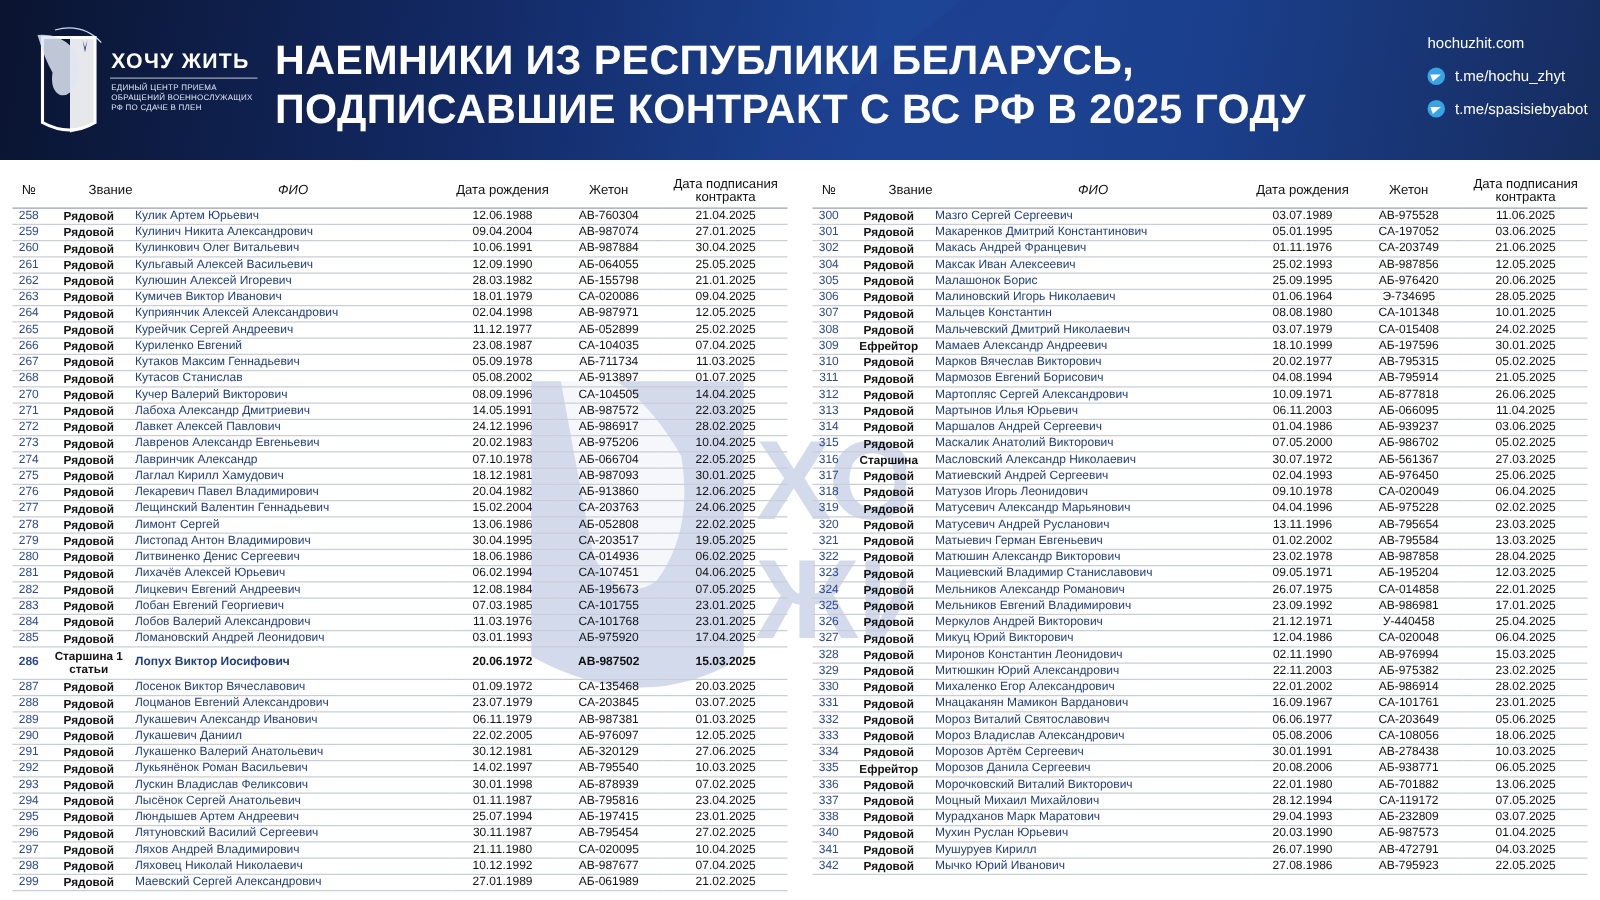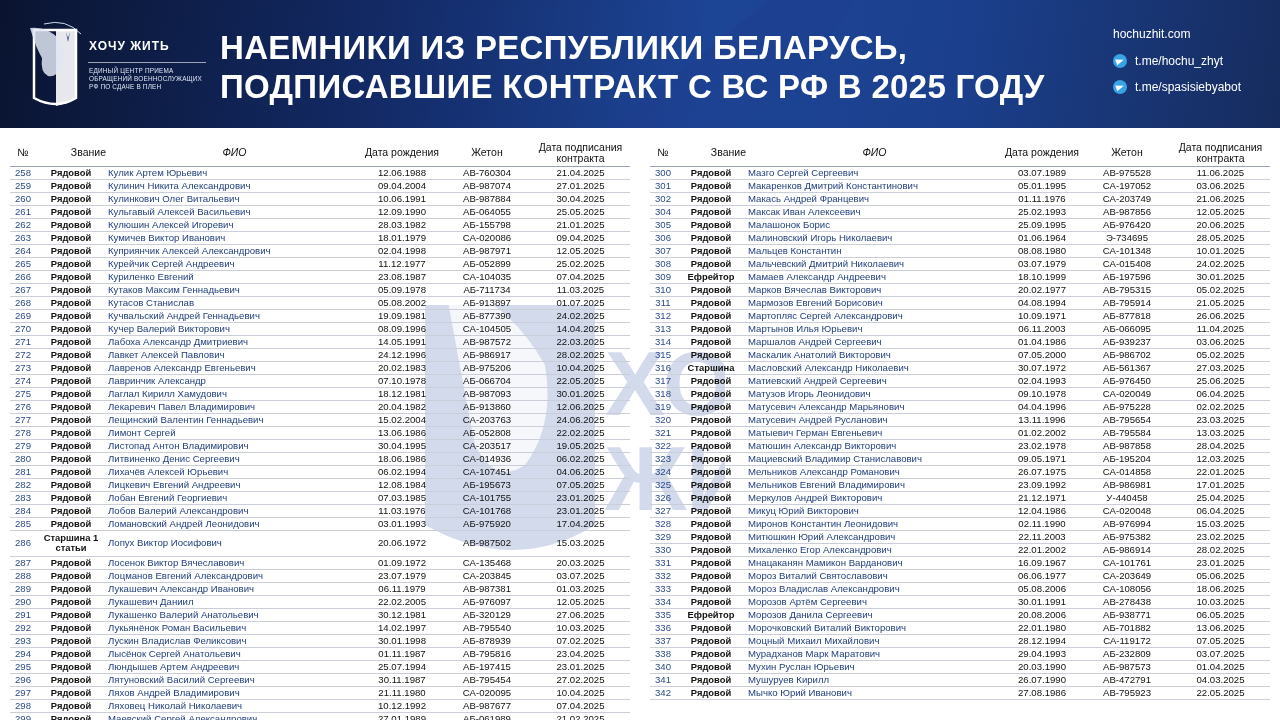--- a/index.html
+++ b/index.html
@@ -11,47 +11,47 @@
     background: linear-gradient(100deg, #0a1430 0%, #132a66 30%, #1d4596 55%, #1b3f8c 75%, #162c5e 100%);
     overflow: hidden;
   }
   .header::after {
     content: ""; position: absolute; left: 600px; top: -40px; width: 200px; height: 240px;
     background: linear-gradient(120deg, rgba(40,70,150,0.0) 40%, rgba(30,60,140,0.55) 41%, rgba(30,60,140,0.0) 100%);
     transform: skewX(-35deg);
   }
   .logo { position: absolute; left: 26px; top: 18px; width: 180px; height: 96px; }
   .logo svg { position: absolute; left: 0; top: 0; }
-  .logo-title { position: absolute; left: 63px; top: 21px; color: #fff; font-weight: bold; font-size: 12px; letter-spacing: 1px; }
+  .logo-title { position: absolute; left: 63px; top: 21px; color: #fff; font-weight: bold; font-size: 17px; letter-spacing: 1px; }
   .logo-line { position: absolute; left: 62px; top: 44px; width: 118px; height: 1px; background: rgba(255,255,255,0.6); }
   .logo-sub { position: absolute; left: 63px; top: 49px; color: #dfe6f5; font-size: 6.4px; line-height: 8px; letter-spacing: 0.2px; width: 130px; }
 
   .title { position: absolute; left: 220px; top: 28px; color: #fff; font-weight: bold; font-size: 33px; line-height: 39px; letter-spacing: 0.3px; z-index: 2; }
-  .links { position: absolute; left: 1113px; top: 27px; color: #fff; font-size: 12px; z-index: 2; }
+  .links { position: absolute; left: 1142px; top: 27px; color: #fff; font-size: 12px; z-index: 2; }
   .links .site { margin-bottom: 13px; }
   .links .tg { display: flex; align-items: flex-start; margin-bottom: 12px; }
   .tg-icon { width: 14px; height: 14px; border-radius: 50%; background: #3aa3e3; margin-right: 8px; position: relative; flex-shrink: 0; }
   .tg-icon::after { content: ""; position: absolute; left: 3px; top: 4px; border-left: 8px solid #fff; border-top: 3px solid transparent; border-bottom: 3px solid transparent; transform: rotate(-20deg); }
 
   .watermark { position: absolute; left: 405px; top: 275px; width: 320px; height: 300px; opacity: 0.22; z-index: 0; pointer-events: none; }
 
   .tables { position: absolute; left: 0; top: 140px; width: 1280px; height: 580px; }
   table { position: absolute; top: 0; border-collapse: collapse; font-size: 9.6px; z-index: 1; }
   table.left { left: 10px; width: 620px; }
   table.right { left: 650px; width: 620px; }
   th { font-weight: normal; color: #111; font-size: 10.5px; line-height: 11px; height: 26px; vertical-align: middle; border-bottom: 1px solid #9aa3b5; }
   td { height: 12.6px; line-height: 12px; border-bottom: 1px solid #c9ced8; color: #111; white-space: nowrap; }
   td.num { color: #2d4a8a; text-align: center; width: 26px; }
   td.rank { font-weight: bold; text-align: center; width: 70px; font-size: 9.4px; }
   td.rank.multi { line-height: 10px; white-space: normal; }
   td.name { color: #24407e; padding-left: 2px; width: 255px; }
   td.dob { text-align: center; width: 82px; }
   td.token { text-align: center; width: 88px; }
   td.signed { text-align: center; width: 99px; }
-  tr.tall td { height: 26px; }
+  tr.tall td { height: 26px; font-weight: bold; }
   th.c-num { text-align: center; }
   th.c-rank { text-align: right; }
   th.c-name { text-align: center; padding-left: 2px; font-style: italic; }
   th.c-dob, th.c-token, th.c-signed { text-align: center; }
 </style>
 </head>
 <body>
 
 <div class="header">
   <div class="logo">
@@ -191,28 +191,20 @@
         </tr>
         <tr>
           <td class="num">268</td>
           <td class="rank">Рядовой</td>
           <td class="name">Кутасов Станислав</td>
           <td class="dob">05.08.2002</td>
           <td class="token">АБ-913897</td>
           <td class="signed">01.07.2025</td>
         </tr>
         <tr>
-          <td class="num">269</td>
-          <td class="rank">Рядовой</td>
-          <td class="name">Кучвальский Андрей Геннадьевич</td>
-          <td class="dob">19.09.1981</td>
-          <td class="token">АБ-877390</td>
-          <td class="signed">24.02.2025</td>
-        </tr>
-        <tr>
           <td class="num">270</td>
           <td class="rank">Рядовой</td>
           <td class="name">Кучер Валерий Викторович</td>
           <td class="dob">08.09.1996</td>
           <td class="token">СА-104505</td>
           <td class="signed">14.04.2025</td>
         </tr>
         <tr>
           <td class="num">271</td>
           <td class="rank">Рядовой</td>

